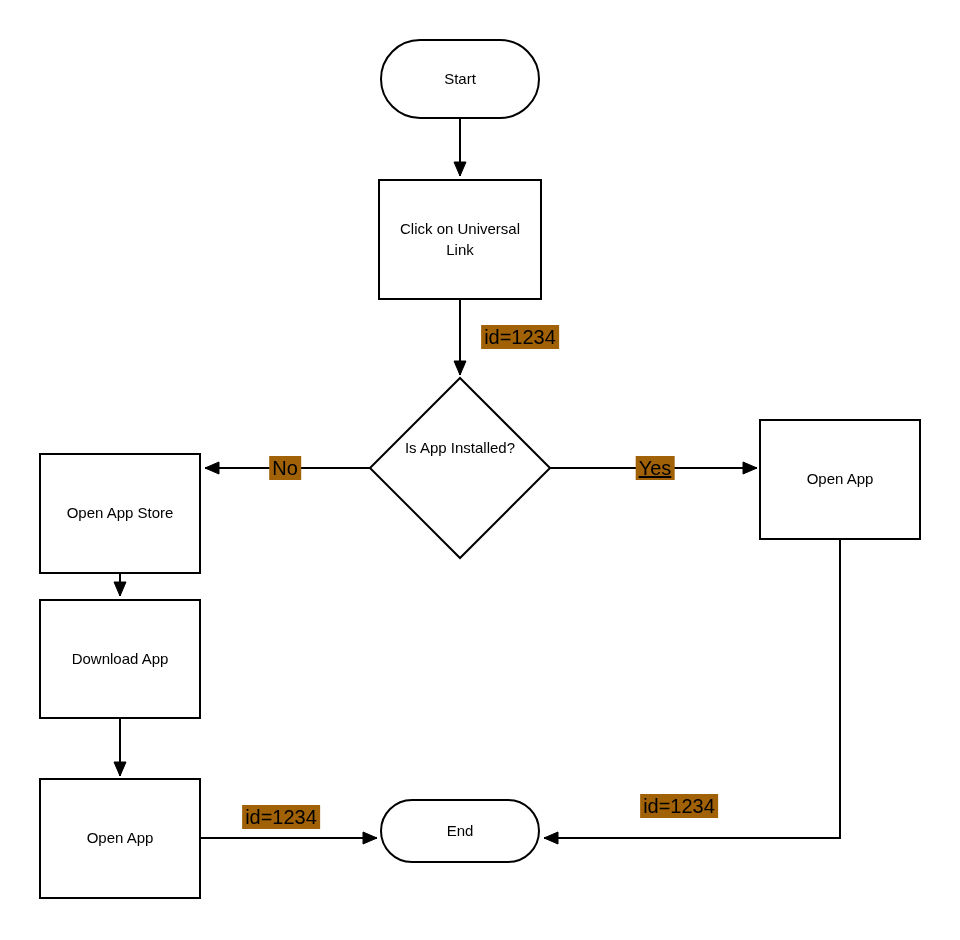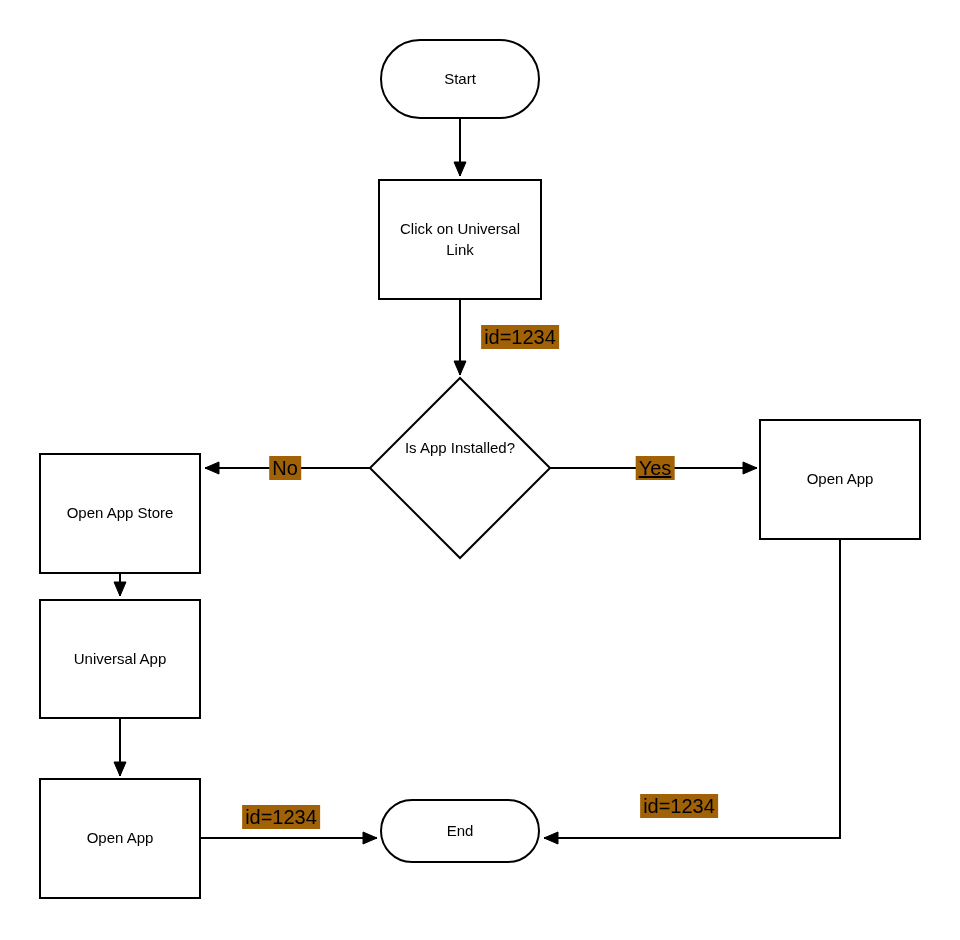--- a/index.html
+++ b/index.html
@@ -94,21 +94,21 @@
 
   <div class="node" style="left:39px; top:409px; width:162px; height:121px;margin-top:44px;">
     <span>Open App Store</span>
   </div>
 
   <div class="node" style="left:759px; top:419px; width:162px; height:121px;">
     <span>Open App</span>
   </div>
 
   <div class="node" style="left:39px; top:599px; width:162px; height:120px;">
-    <span>Universal App</span>
+    <span>Download App</span>
   </div>
 
   <div class="node" style="left:39px; top:778px; width:162px; height:121px;">
     <span>Open App</span>
   </div>
 
   <div class="node terminator" style="left:380px; top:799px; width:160px; height:64px;">
     <span>End</span>
   </div>
 

